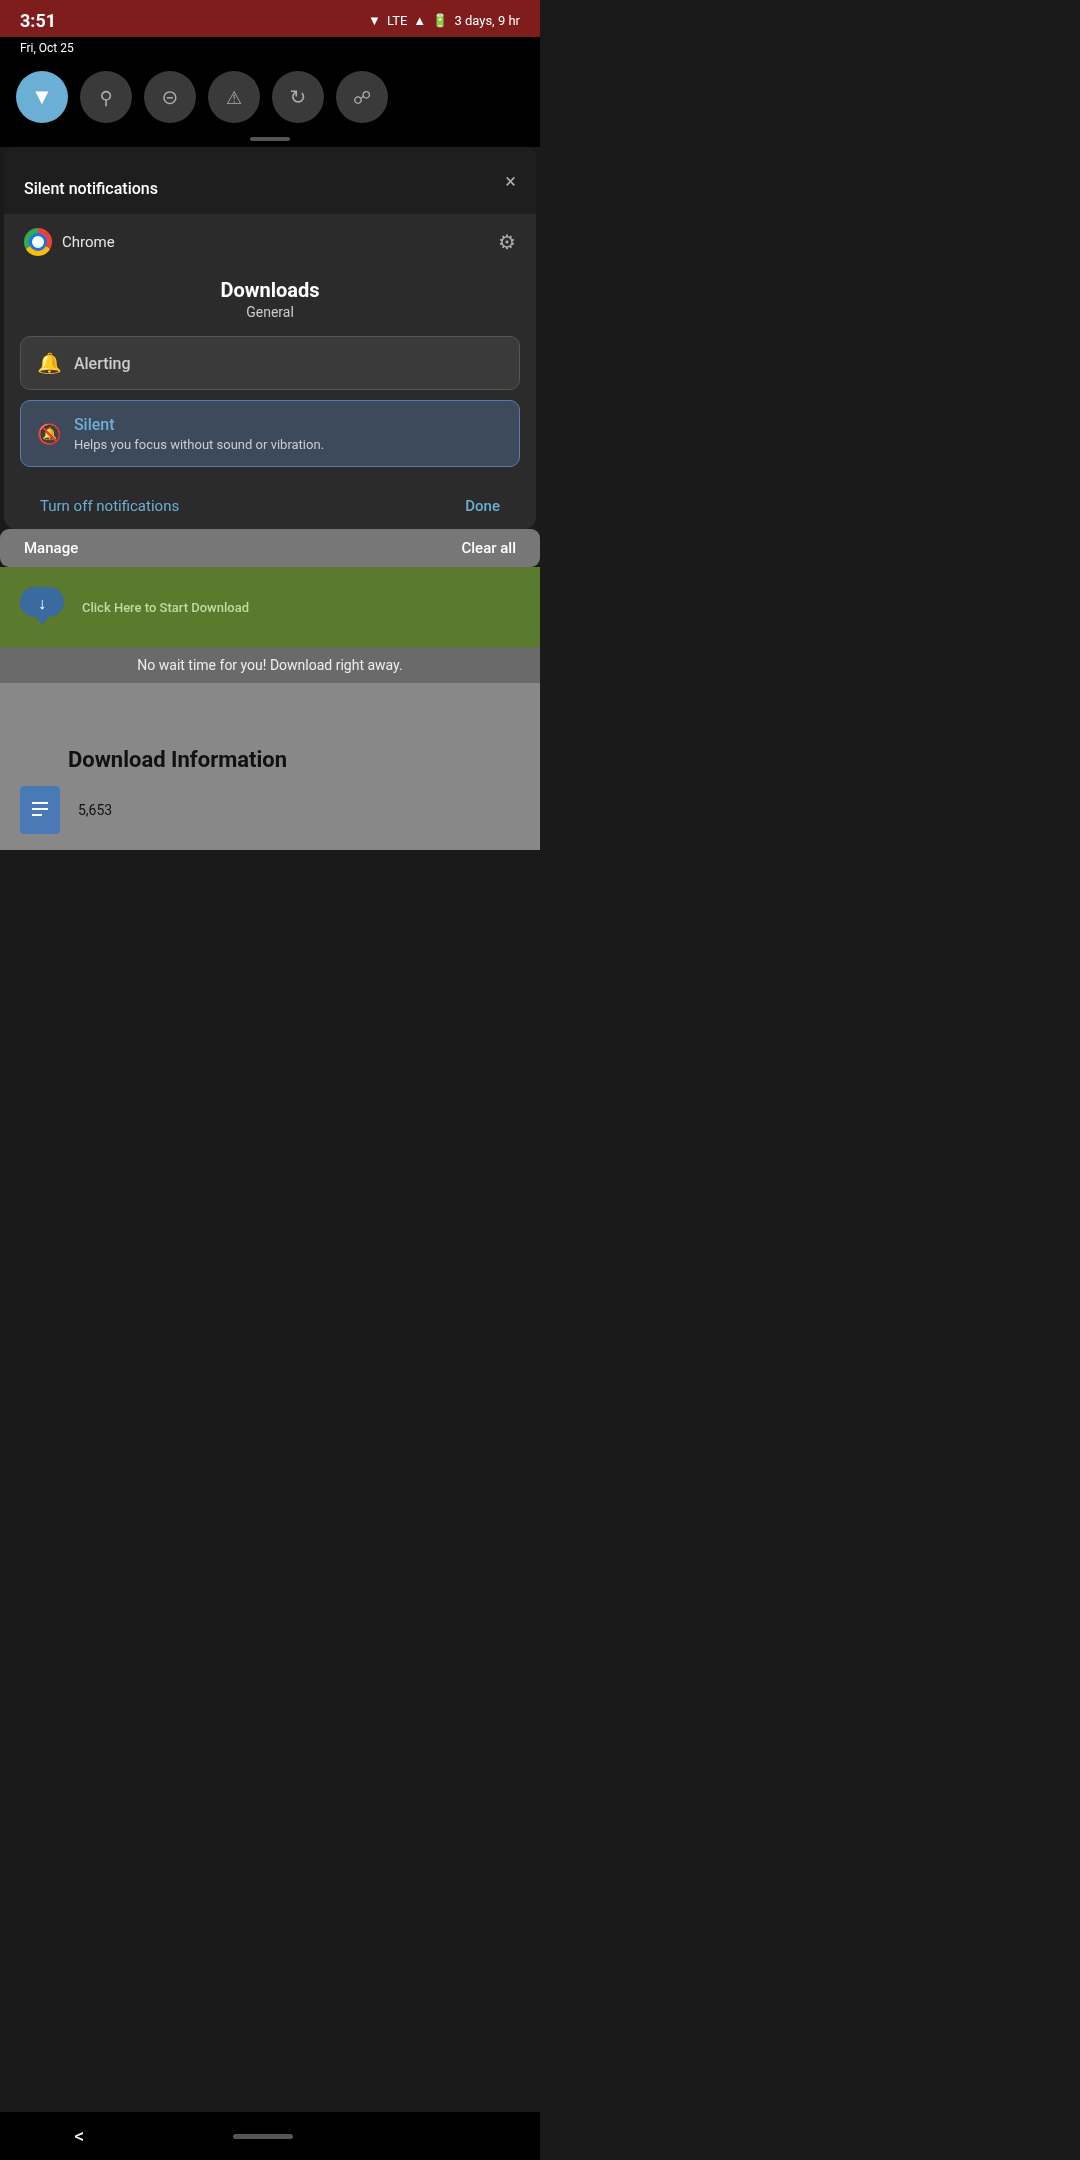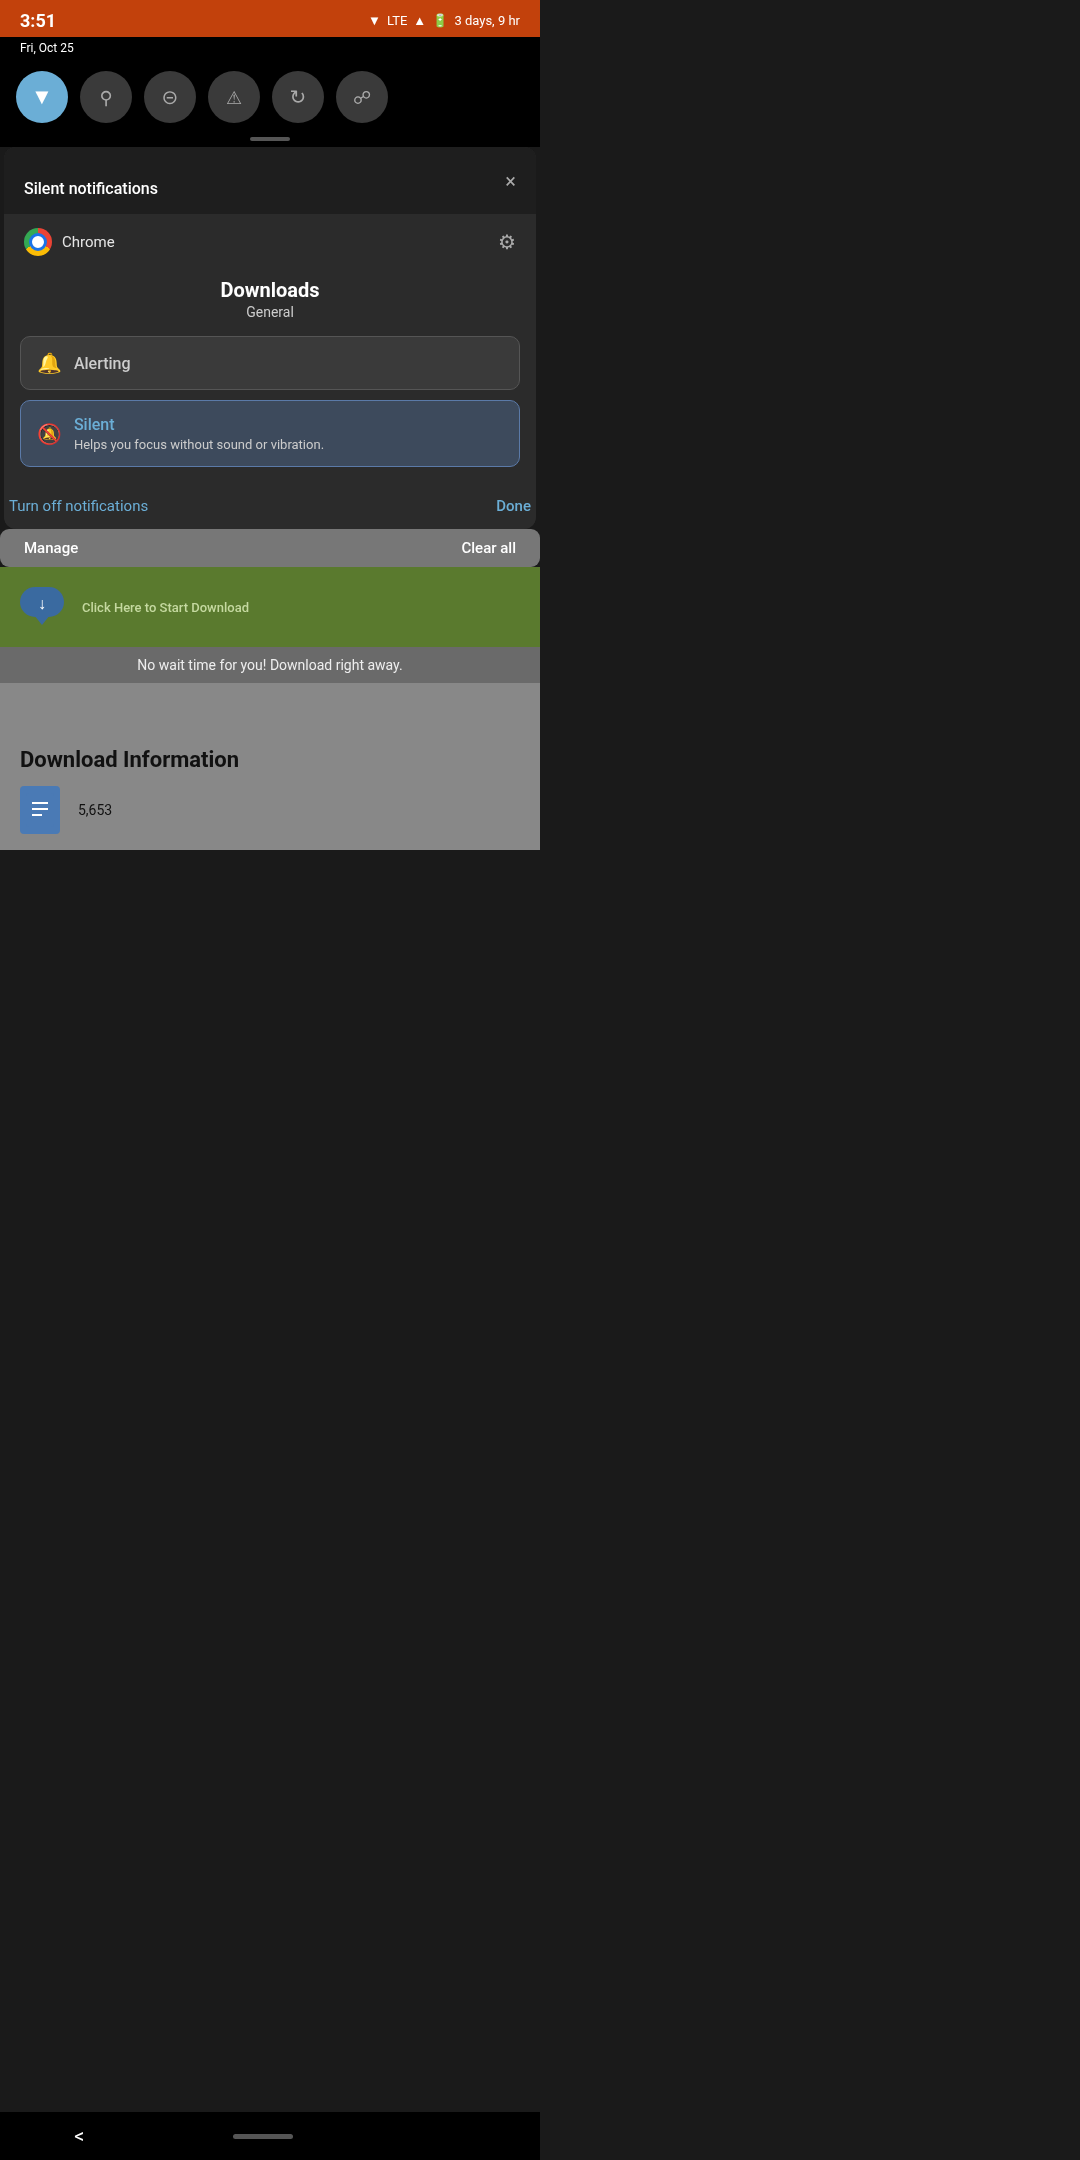--- a/index.html
+++ b/index.html
@@ -8,21 +8,21 @@
       width: 540px;
       height: 1080px;
       background: #1a1a1a;
       font-family: 'Roboto', Arial, sans-serif;
       overflow: hidden;
       position: relative;
     }
 
     
     .status-bar {
-      background: #c2410c;
+      background: #7f1d1d;
       padding: 10px 20px 6px 20px;
       display: flex;
       justify-content: space-between;
       align-items: center;
     }
     .status-time {
       color: #fff;
       font-size: 18px;
       font-weight: bold;
     }
@@ -190,21 +190,21 @@
     .option-btn.alerting .option-label { color: #ccc; }
     .option-btn.silent .option-label { color: #6baed6; }
     .option-desc {
       color: #ccc;
       font-size: 13px;
       margin-top: 3px;
     }
 
     
     .action-row {
-      padding: 14px 5px;
+      padding: 14px 36px;
       display: flex;
       justify-content: space-between;
       background: #2b2b2b;
       border-radius: 0 0 12px 12px;
     }
     .turn-off-btn {
       color: #6baed6;
       font-size: 15px;
       cursor: pointer;
     }
@@ -260,20 +260,21 @@
 
     
     .download-info-section {
       background: #888;
       padding: 24px 20px 16px 20px;
     }
     .download-info-title {
       color: #111;
       font-size: 22px;
       font-weight: bold;
+      margin-left: 48px;
     }
     .download-info-row {
       margin-top: 14px;
       display: flex;
       align-items: center;
       gap: 18px;
     }
     .file-icon-box {
       width: 40px;
       height: 48px;

